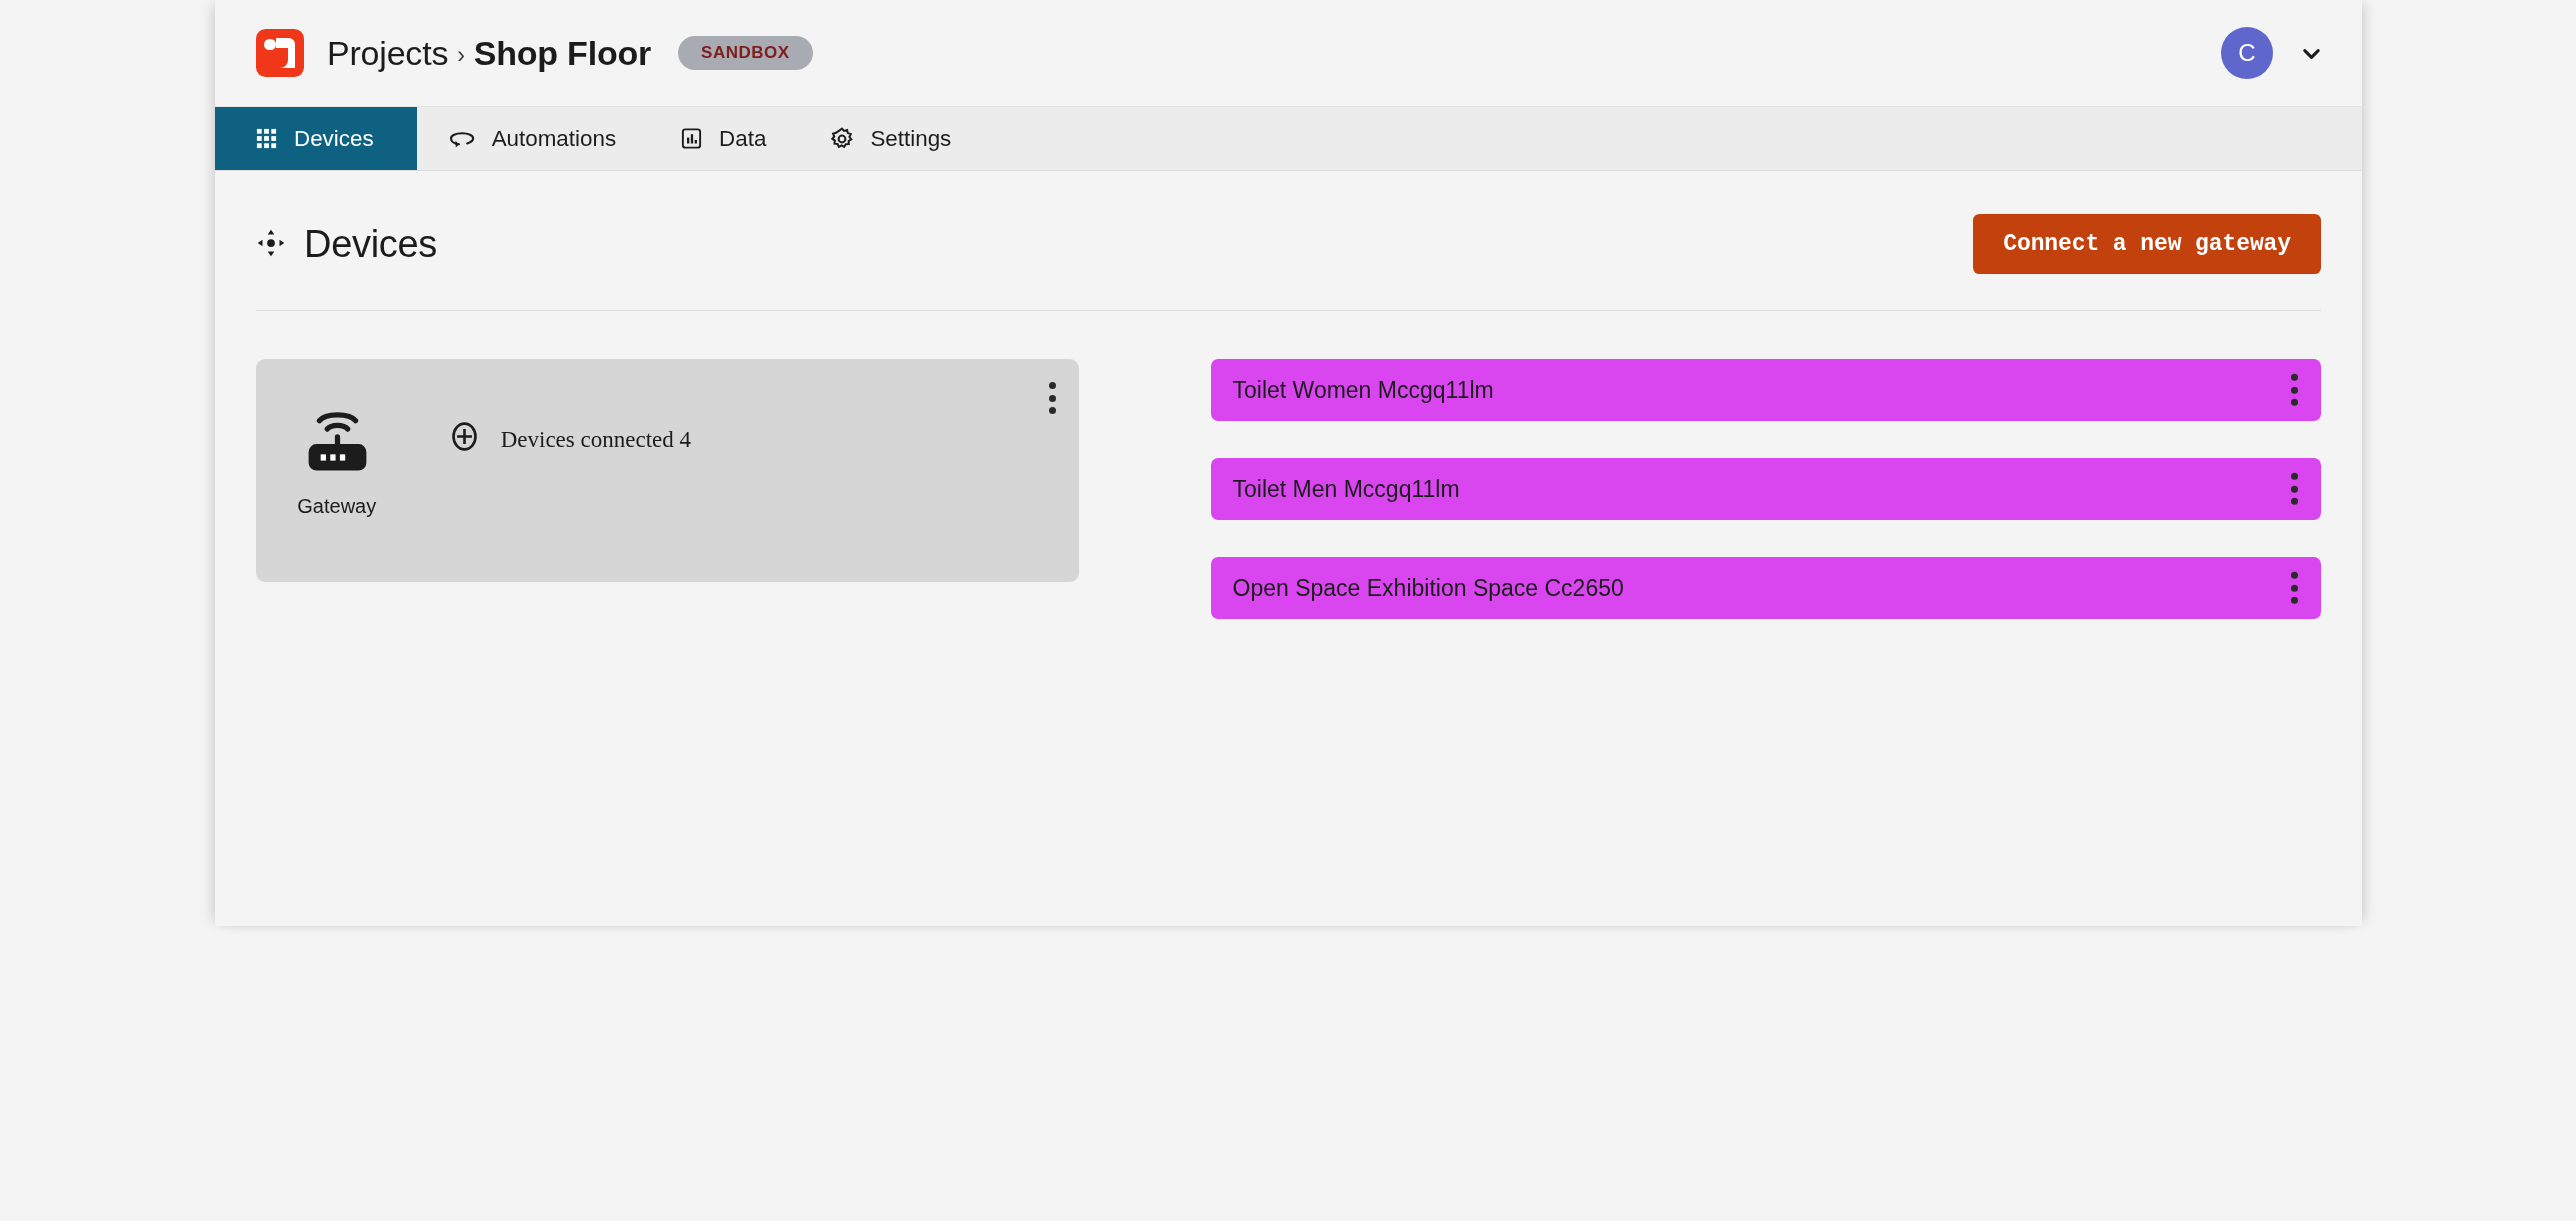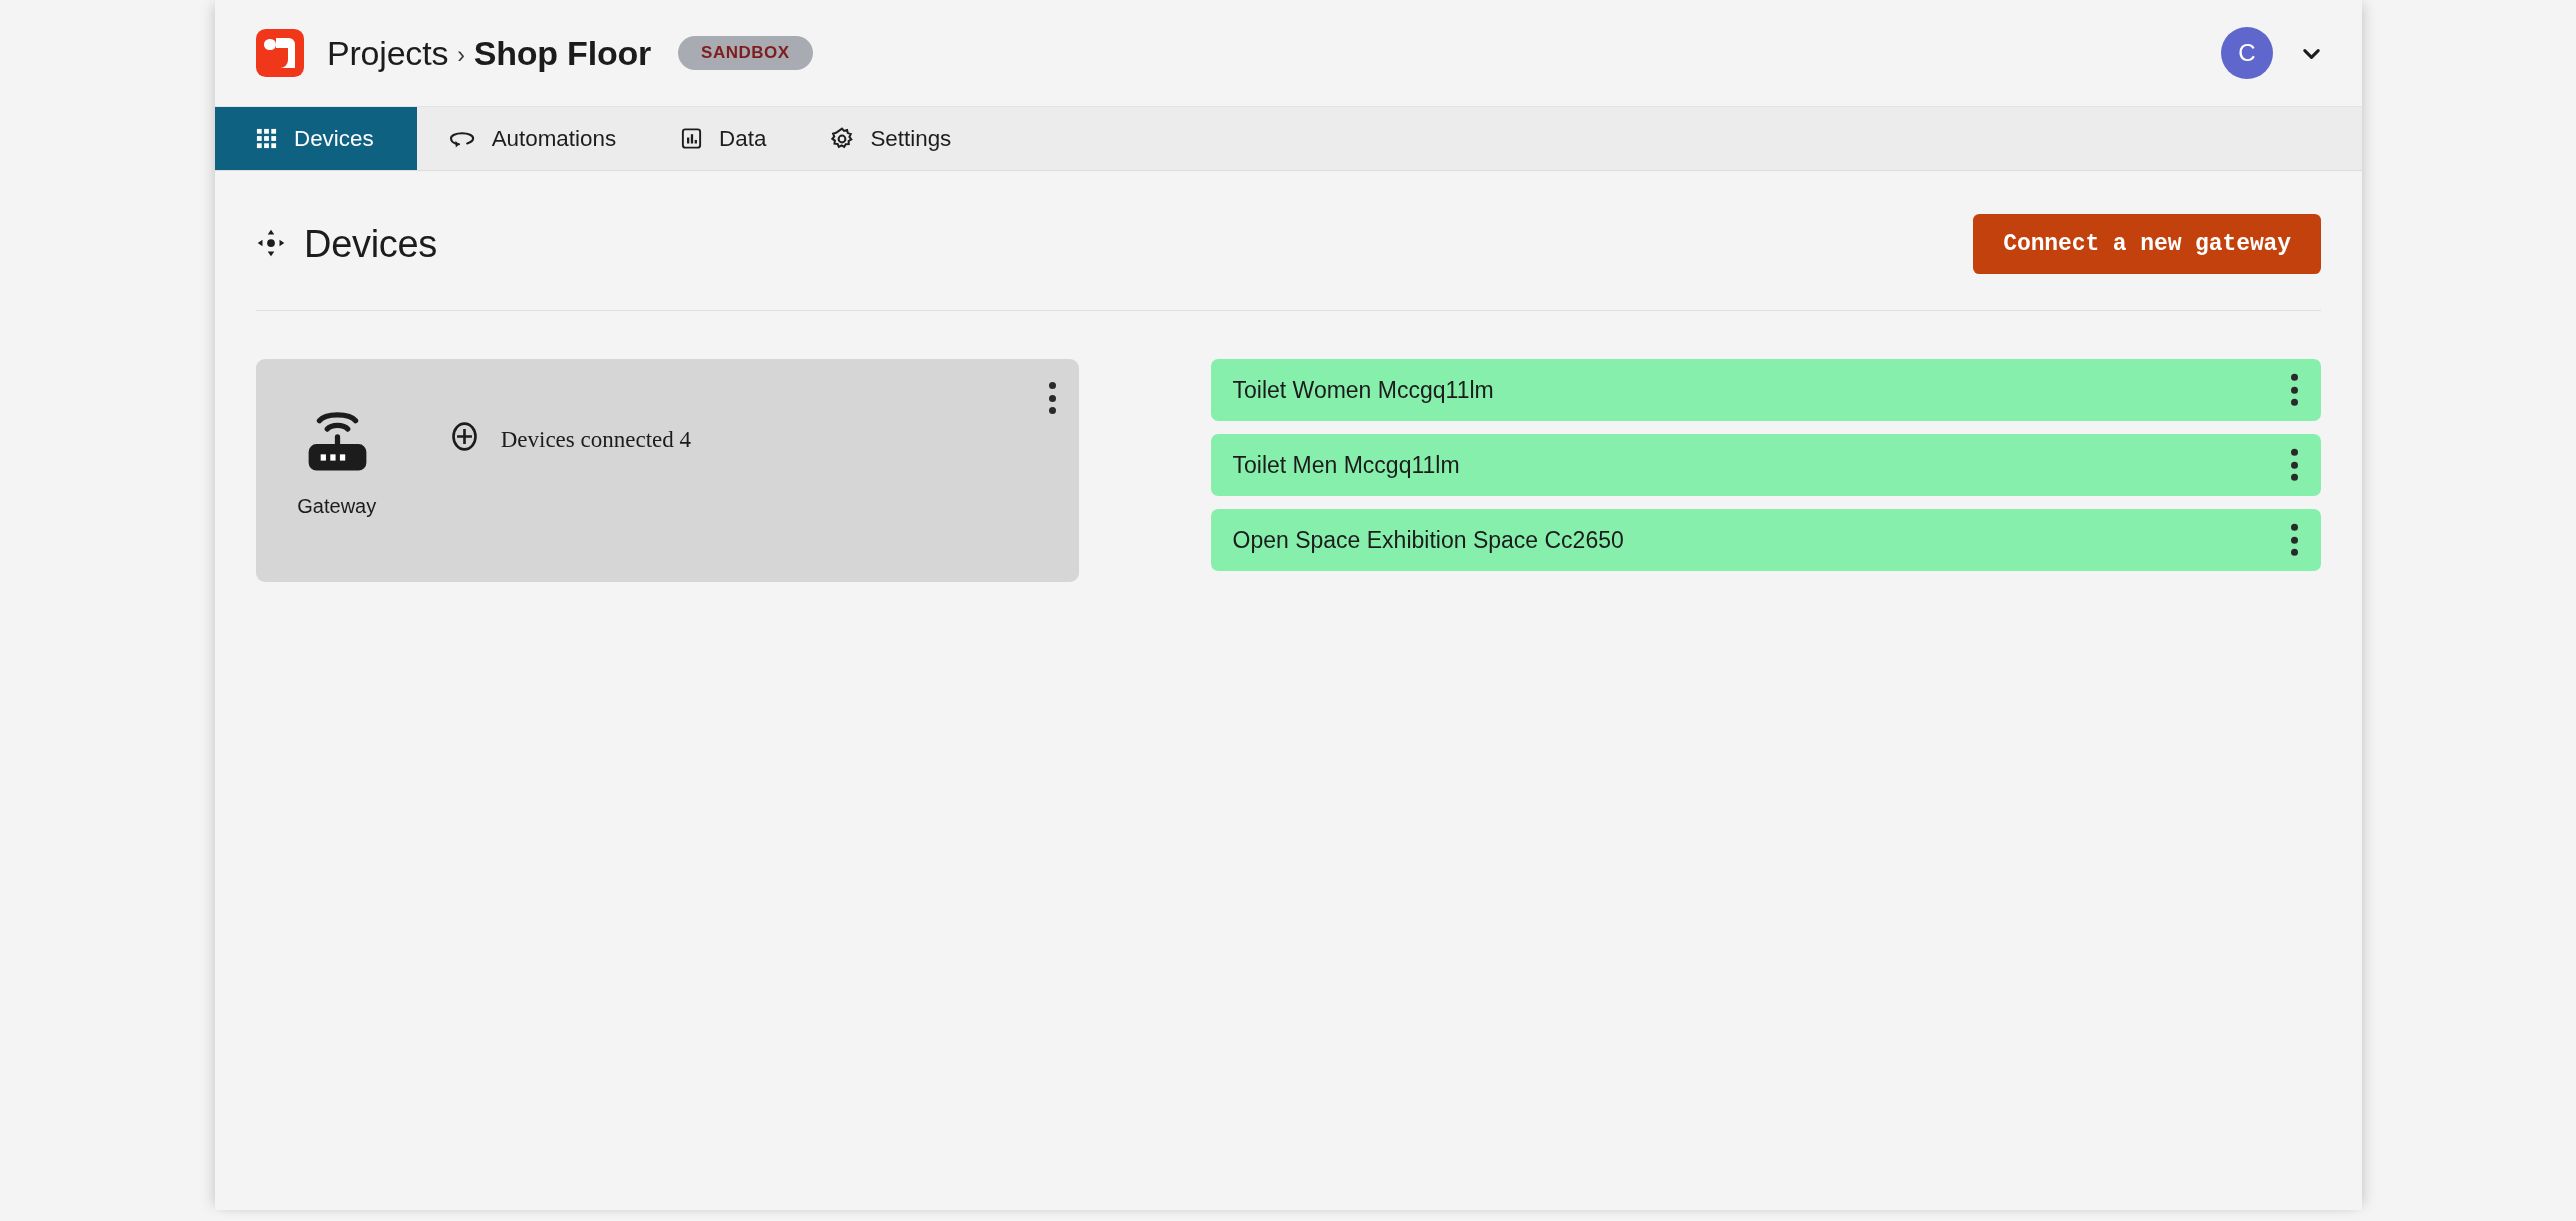--- a/index.html
+++ b/index.html
@@ -18,21 +18,21 @@
     height: 1222px;
     background: #f4f4f4;
   }
 
   
   .panel {
     position: absolute;
     left: 215px;
     top: 0;
     width: 2147px;
-    height: 1210px;
+    height: 926px;
     background: #f4f4f4;
     box-shadow: -5.4px 0 12.5px -3.6px rgba(0,0,0,.16), 5.4px 0 12.5px -3.6px rgba(0,0,0,.16);
   }
 
   
   .topbar {
     position: relative;
     height: 107px;
     background: #f4f4f4;
     display: flex;
@@ -219,27 +219,27 @@
     color: #1c1c1c;
   }
   .gw-name {
     font-size: 20px;
     color: #1c1c1c;
     margin-left: 14.3px;
   }
 
   .dev-item {
     position: relative;
-    background: #86efac;
+    background: #d946ef;
     border-radius: 7.2px;
     height: 62px;
     display: flex;
     align-items: center;
     padding: 0 21.5px;
-    margin-bottom: 13px;
+    margin-bottom: 37px;
     cursor: pointer;
   }
   .dev-label {
     font-size: 23px;
     color: #1c1c1c;
   }
   .dev-item .kebab { position: absolute; right: 23px; top: 50%; transform: translateY(-50%); }
 
   .kebab { width: 7.2px; display: flex; flex-direction: column; gap: 5.4px; cursor: pointer; }
   .kebab i { width: 7.2px; height: 7.2px; border-radius: 50%; background: #2a2a2a; display: block; }

